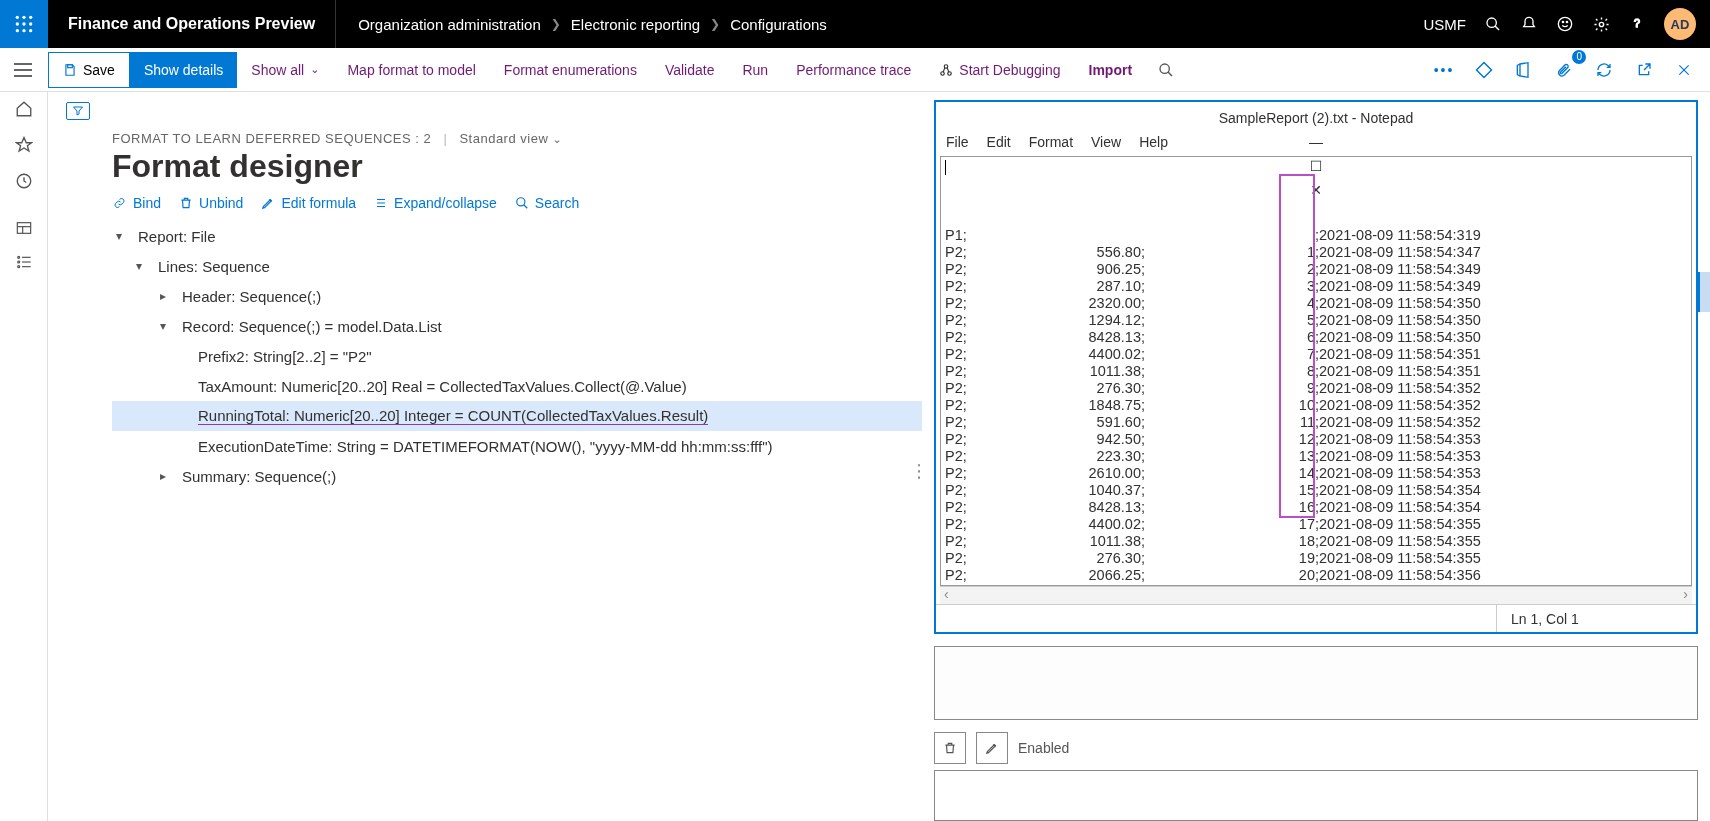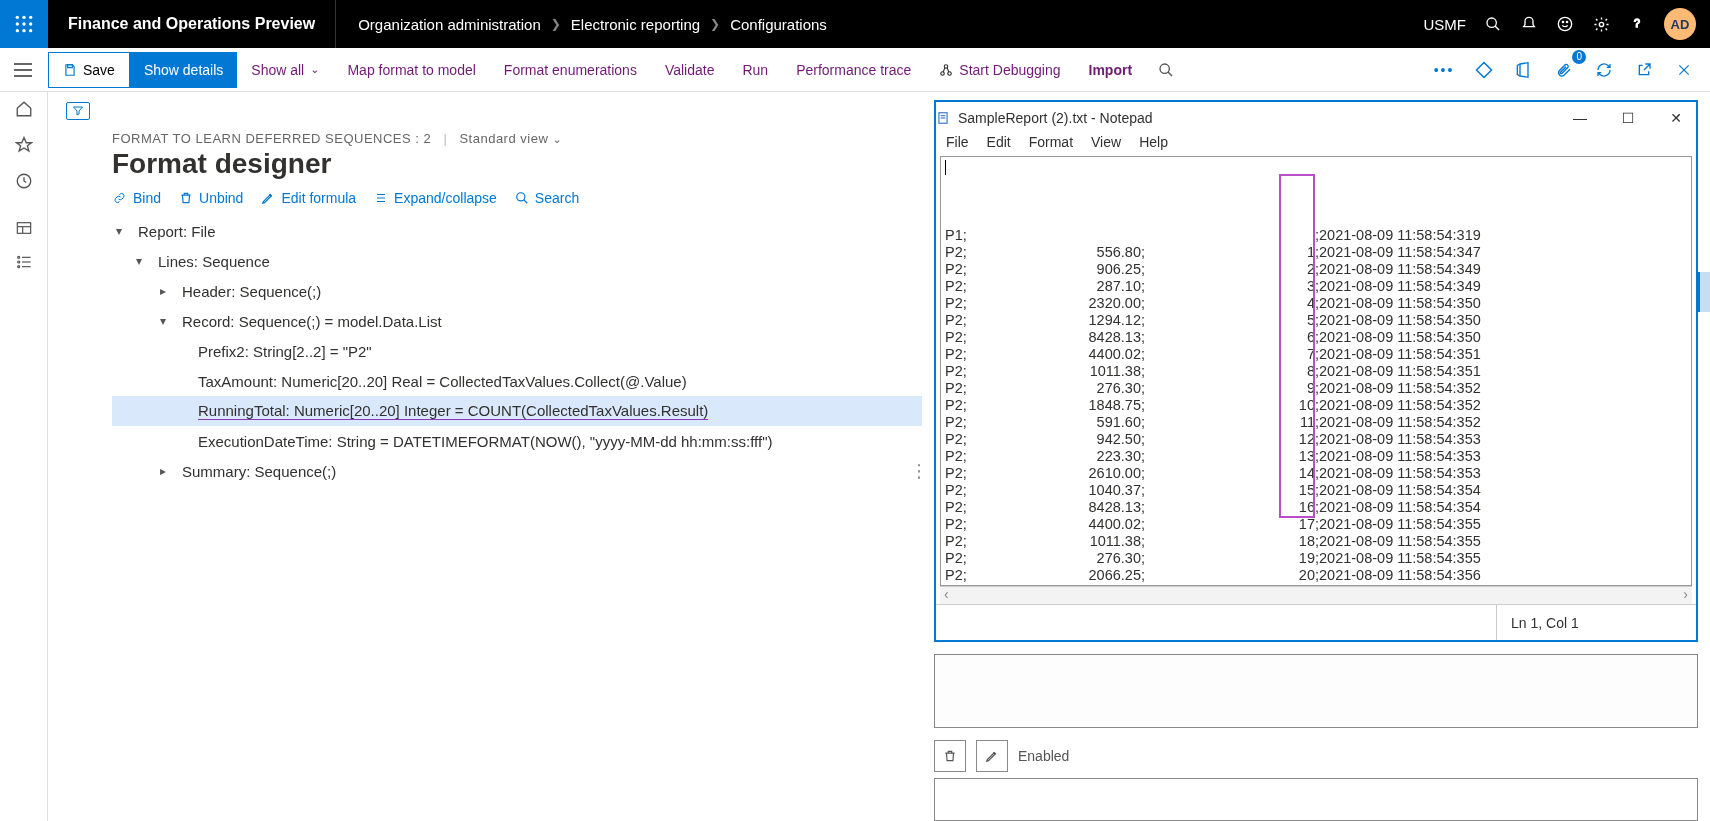--- a/index.html
+++ b/index.html
@@ -36,48 +36,48 @@
 
 .main{flex:1;display:flex;}
 .content{flex:1;padding:8px 12px 0 18px;display:flex;min-width:0;}
 .leftpane{flex:1;min-width:0;padding-right:6px;position:relative;}
 .rightpane{width:770px;padding-left:6px;display:flex;flex-direction:column;gap:12px;}
 
 .filterbtn{color:#0078d4;margin:2px 0 8px 0;display:inline-block;border:1px solid #0078d4;border-radius:2px;padding:2px 4px;}
 
 .breadcrumb2{font-size:13px;color:#666;letter-spacing:.5px;margin-left:46px;}
 .breadcrumb2 .sep2{margin:0 8px;color:#bbb;}
-.h1{font-size:28px;font-weight:600;margin:2px 0 10px 46px;}
+.h1{font-size:32px;font-weight:600;margin:2px 0 10px 46px;}
 .toolbar2{display:flex;gap:18px;color:#0078d4;margin:6px 0 10px 46px;font-size:14px;}
 .toolbar2 .t2{display:flex;align-items:center;gap:6px;cursor:pointer;}
 
 .tree{margin-left:46px;font-size:15px;}
 .tn{display:flex;align-items:center;height:30px;gap:10px;padding-left:4px;}
 .tn .arrow{width:12px;color:#555;font-size:12px;display:inline-block;}
 .tn.ind1{padding-left:24px;} .tn.ind2{padding-left:48px;} .tn.ind4{padding-left:86px;}
 .tn.sel{background:#d9e8fb;}
 .tn .u{border-bottom:1px solid #8a3ab9;}
 
 .splitter{position:absolute;right:0;top:360px;color:#888;font-size:18px;cursor:col-resize;}
 
 
 .notepad{border:2px solid #0078d4;background:#fff;width:100%;}
-.np-title{height:32px;display:flex;align-items:center;padding:0 0;gap:8px;}
+.np-title{height:32px;display:flex;align-items:center;padding:0 10px;gap:8px;flex-direction:column;}
 .np-title .nt{flex:1;}
 .np-title .wbtn{width:40px;text-align:center;}
 .np-menu{display:flex;gap:18px;padding:0 10px 6px 10px;}
 .np-body{position:relative;border:1px solid #999;margin:0 4px 0 4px;font-family:Consolas,monospace;font-size:14.5px;line-height:17px;padding:2px 20px 4px 4px;height:430px;white-space:pre;}
 .np-body .row{display:flex;}
 .np-body .c1{width:40px;} .np-body .c2{width:160px;text-align:right;} .np-body .c3{width:170px;text-align:right;} .np-body .c4{padding-left:0;}
 .np-hl{position:absolute;border:2px solid #b84fc9;pointer-events:none;}
 .np-cursor{position:absolute;left:4px;top:3px;width:0;border-left:1px solid #000;height:15px;}
 .np-scroll-h{height:18px;border-top:1px solid #ccc;margin:0 4px;position:relative;background:#f3f3f3;}
 .np-scroll-h::before{content:"\2039";position:absolute;left:4px;top:-1px;color:#888;}
 .np-scroll-h::after{content:"\203A";position:absolute;right:4px;top:-1px;color:#888;}
-.np-status{height:36px;display:flex;align-items:center;border-top:1px solid #ccc;}
+.np-status{height:28px;display:flex;align-items:center;border-top:1px solid #ccc;}
 .np-status .cell{border-left:1px solid #ccc;padding:0 14px;height:100%;display:flex;align-items:center;}
 .np-status .grow{flex:1;}
 
 
 .textarea{border:1px solid #888;height:74px;background:#fdfdfd;}
 .enabled-row{display:flex;align-items:center;gap:10px;}
 .enabled-row .ib{width:32px;height:32px;border:1px solid #888;display:flex;align-items:center;justify-content:center;color:#555;}
 .enabled-input{flex:1;border:1px solid #888;height:32px;margin-top:6px;}
 
 .rightstrip{position:absolute;right:0;top:180px;width:12px;height:40px;background:#c7ddf3;border-left:2px solid #0078d4;}

